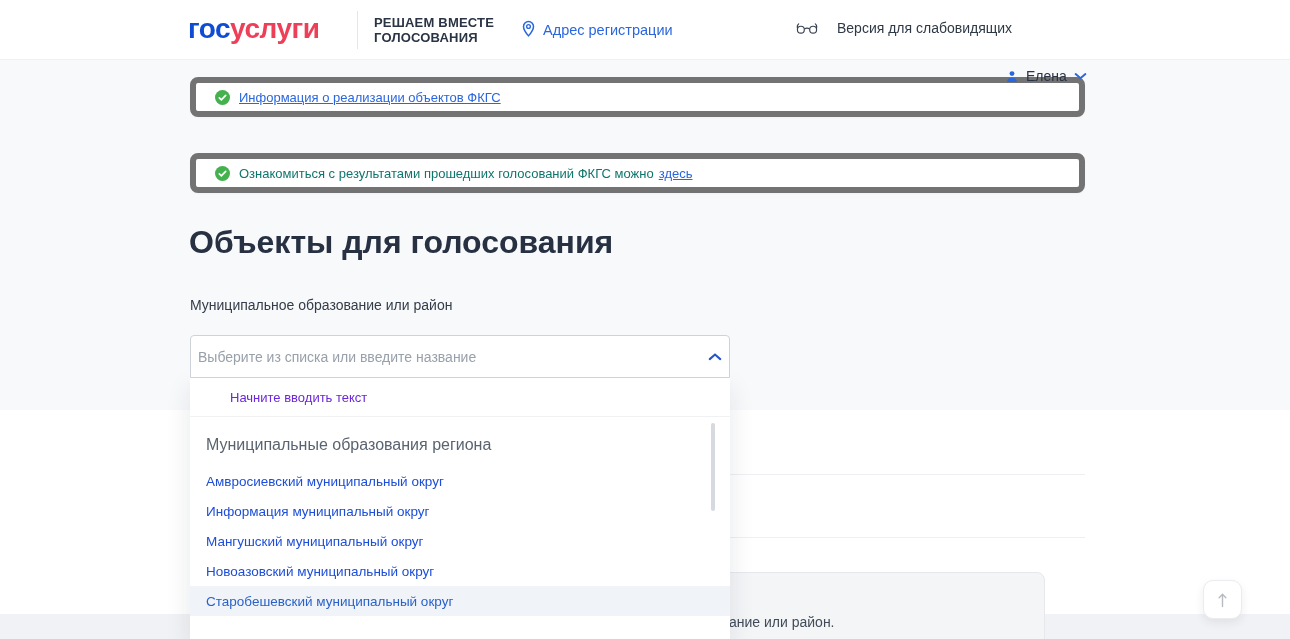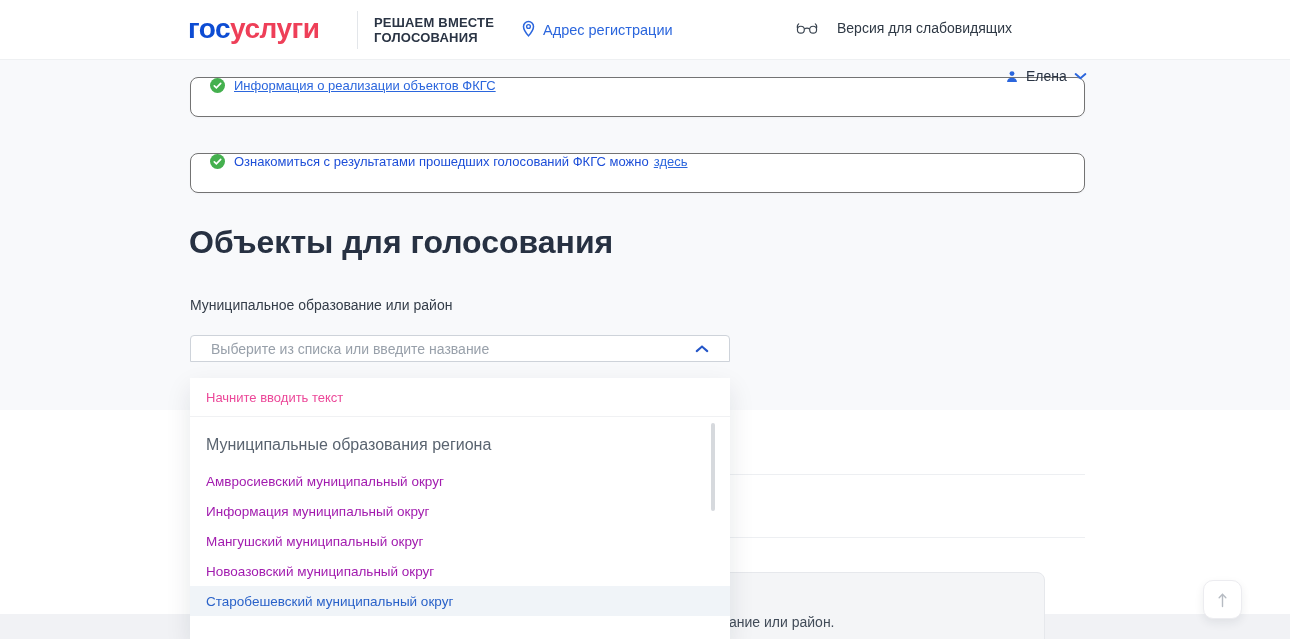--- a/index.html
+++ b/index.html
@@ -25,44 +25,44 @@
               line-height:15px; color:#2a3444; letter-spacing:0.2px; }
   .addr { position:absolute; left:521px; top:20px; display:flex; align-items:flex-end; gap:7px;
           color:#2b66dd; font-size:14.5px; cursor:pointer; }
   .access { position:absolute; left:796px; top:20px; display:flex; align-items:center; gap:19px;
             color:#2f3945; font-size:14px; cursor:pointer; }
   .user { position:absolute; left:1005px; top:20px; display:flex; align-items:center; gap:7px;
           color:#2a3444; font-size:14px; font-weight:500; cursor:pointer;margin-top:48px; }
 
   
   .note-card { position:absolute; left:190px; width:895px; height:40px; background:#ffffff;
-               border:1px solid #737373; border-radius:8px; display:flex; align-items:flex-start;
+               border:6px solid #737373; border-radius:8px; display:flex; align-items:center;
                padding-left:19px; gap:9px; z-index:5; box-shadow:0 1px 2px rgba(31,41,55,0.03); }
   .note-card.c1 { top:77px; } .note-card.c2 { top:153px; }
-  .note-text { font-size:13px; color:#1d4ed8; }
+  .note-text { font-size:13px; color:#0f766e; }
   .note-link { font-size:13px; color:#2b66dd; text-decoration:underline; cursor:pointer; }
 
   
   .page-title { position:absolute; left:189px; top:224px; font-size:32px; font-weight:700;
                 color:#273142; z-index:5; }
   .field-label { position:absolute; left:190px; top:297px; font-size:14px; color:#333c48; z-index:5; }
 
-  .select-box { position:absolute; left:190px; top:335px; width:540px; height:27px; background:#ffffff;
+  .select-box { position:absolute; left:190px; top:335px; width:540px; height:43px; background:#ffffff;
                 border:1px solid #ced3da; border-radius:4px 4px 0 0; display:flex; align-items:center;
-                justify-content:space-between; padding:0 20px; z-index:16; cursor:pointer; }
+                justify-content:space-between; padding:0 7px; z-index:16; cursor:pointer; }
   .select-placeholder { font-size:14px; color:#98a0aa; }
 
   .dropdown-panel { position:absolute; left:190px; top:378px; width:540px; height:261px; background:#ffffff;
                     box-shadow:0 10px 24px rgba(20,30,50,0.10); z-index:15; overflow:hidden; }
   .dd-search { height:39px; display:flex; align-items:center; padding:0 16px;
                border-bottom:1px solid #f0f1f3; cursor:text; }
-  .dd-search span { font-size:13px; color:#ec4899; }
+  .dd-search span { font-size:13px; color:#6d28d9;margin-left:24px; }
   .dd-group { padding:19px 16px 12px 16px; font-size:16px; color:#5a6470; }
   .dd-option { height:30px; display:flex; align-items:center; padding:0 16px;
-               font-size:13.5px; color:#a21caf; cursor:pointer; }
+               font-size:13.5px; color:#1d4ed8; cursor:pointer; }
   .dd-option.highlighted { background:#f0f4f8; color:#2a62c9; }
   .dd-scrollbar { position:absolute; right:5px; top:45px; width:4px; height:88px;
                   background:#d6d9dd; border-radius:2px; z-index:17; }
 
   
   .scroll-top { position:absolute; left:1203px; top:580px; width:39px; height:39px; background:#ffffff;
                 border:1px solid #ececf0; border-radius:10px; display:flex; align-items:center;
                 justify-content:center; box-shadow:0 4px 10px rgba(31,41,55,0.08); cursor:pointer; z-index:10; }
 
   .icon { display:inline-flex; align-items:center; justify-content:center; }

